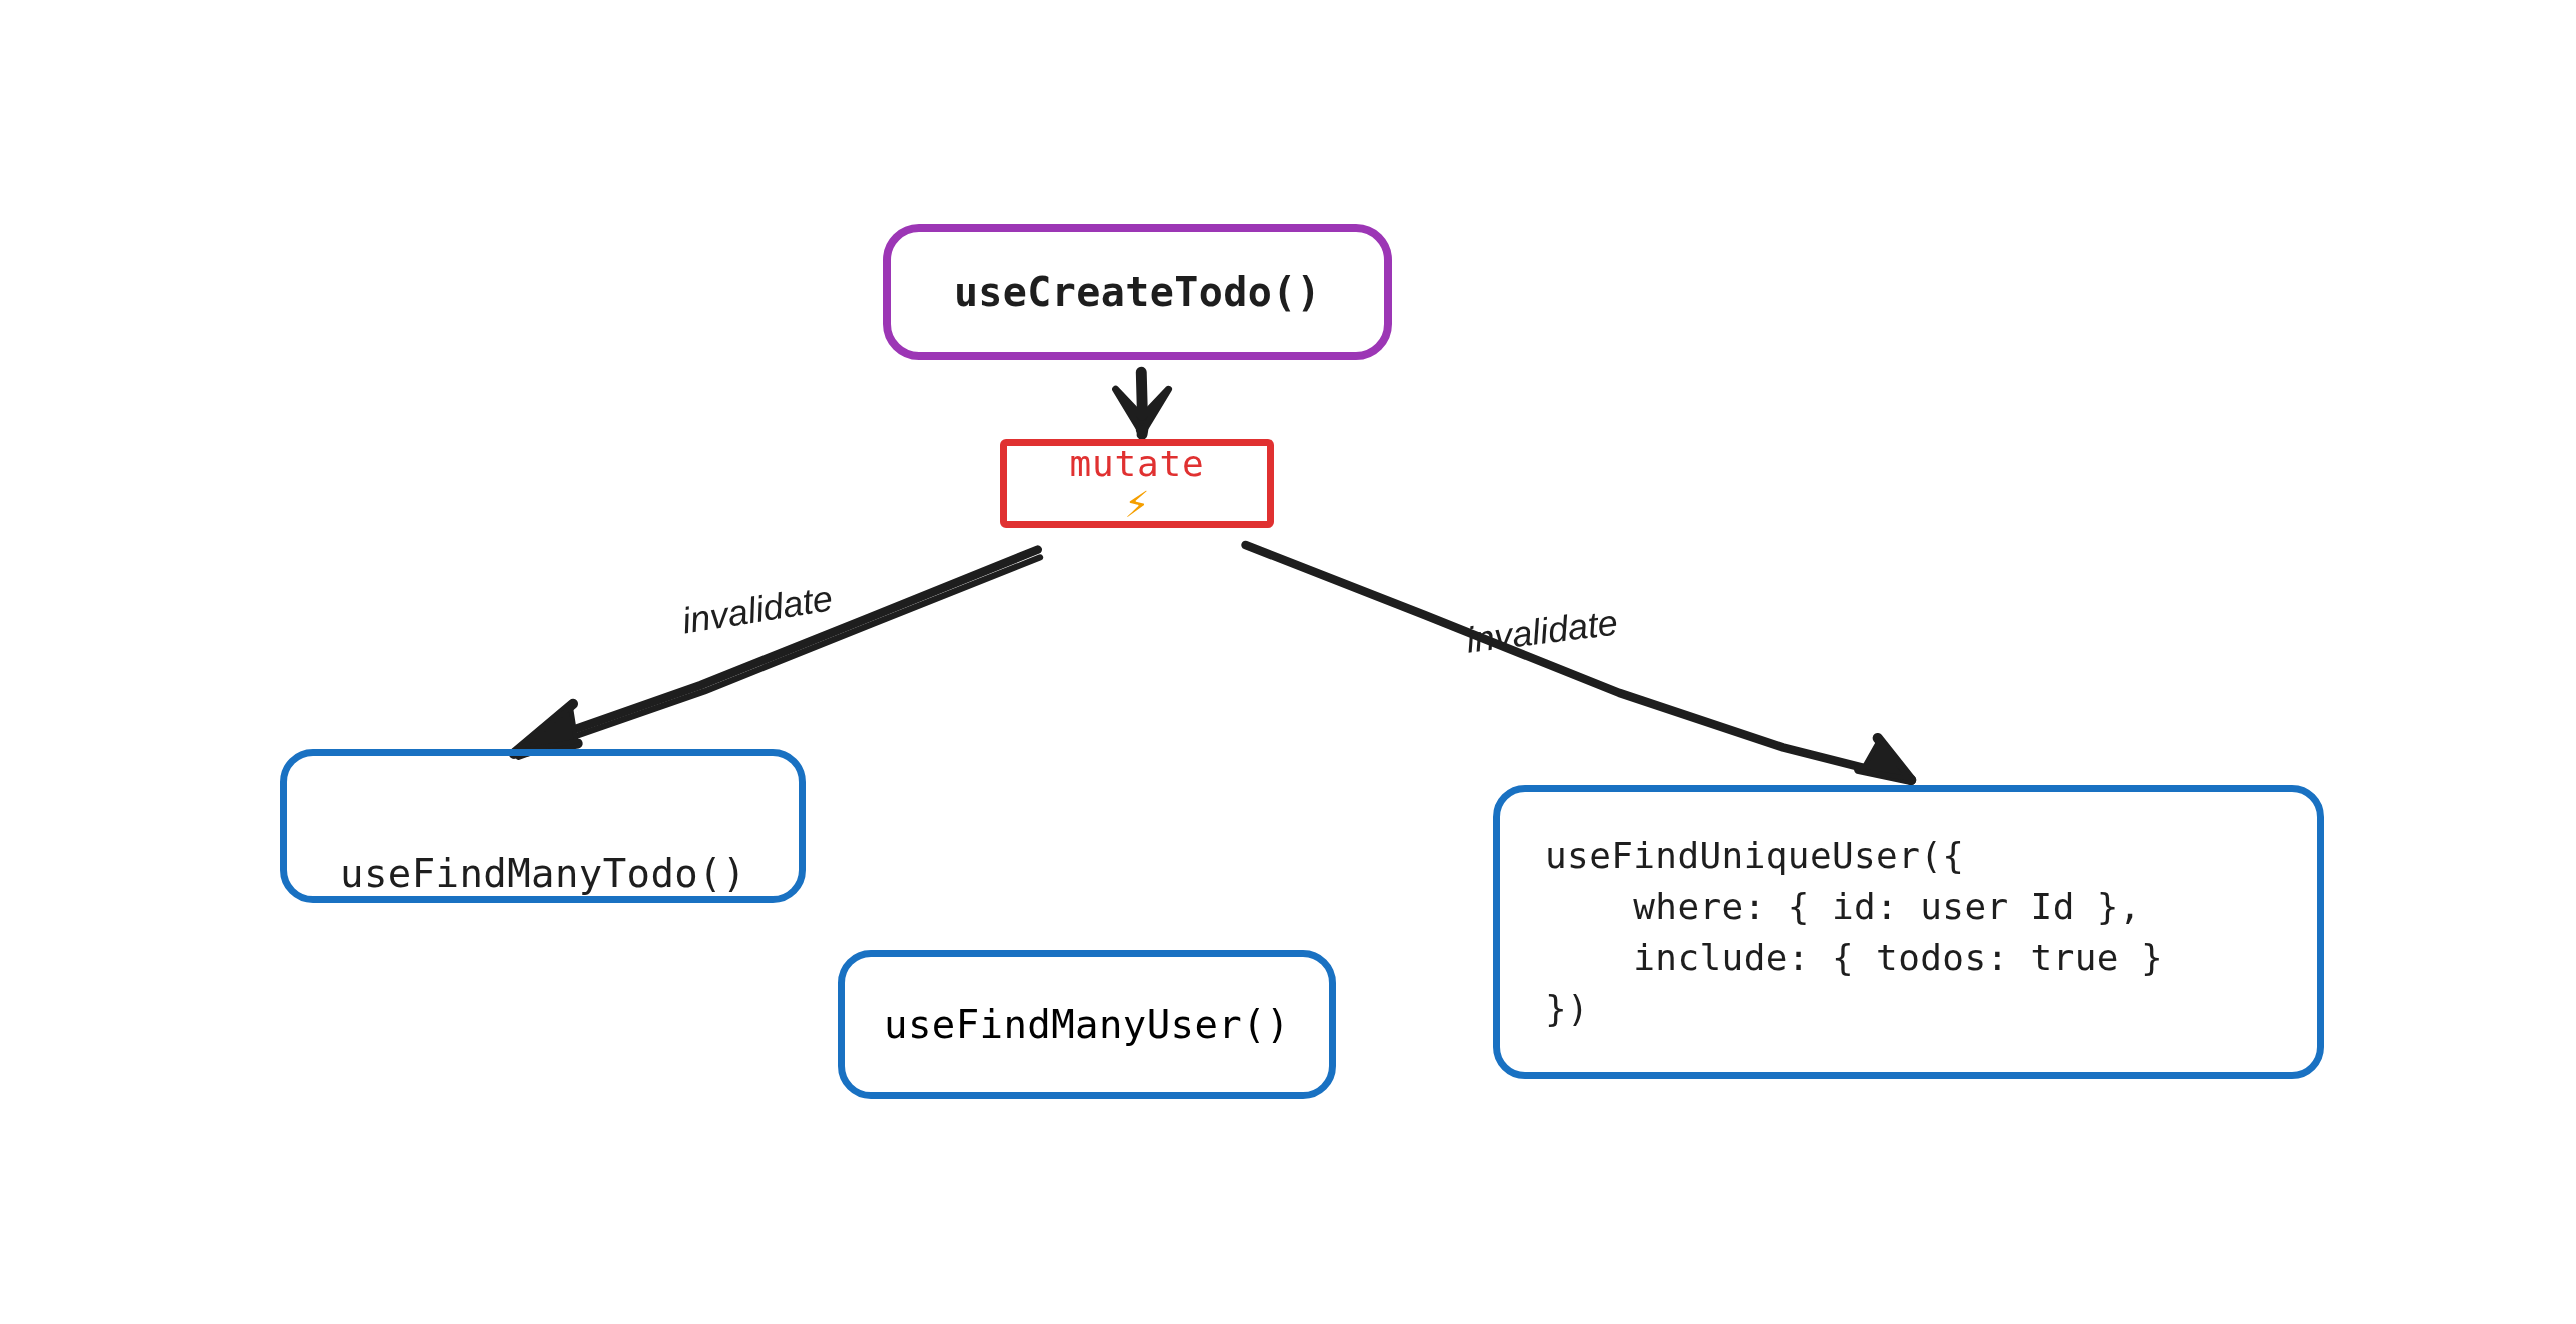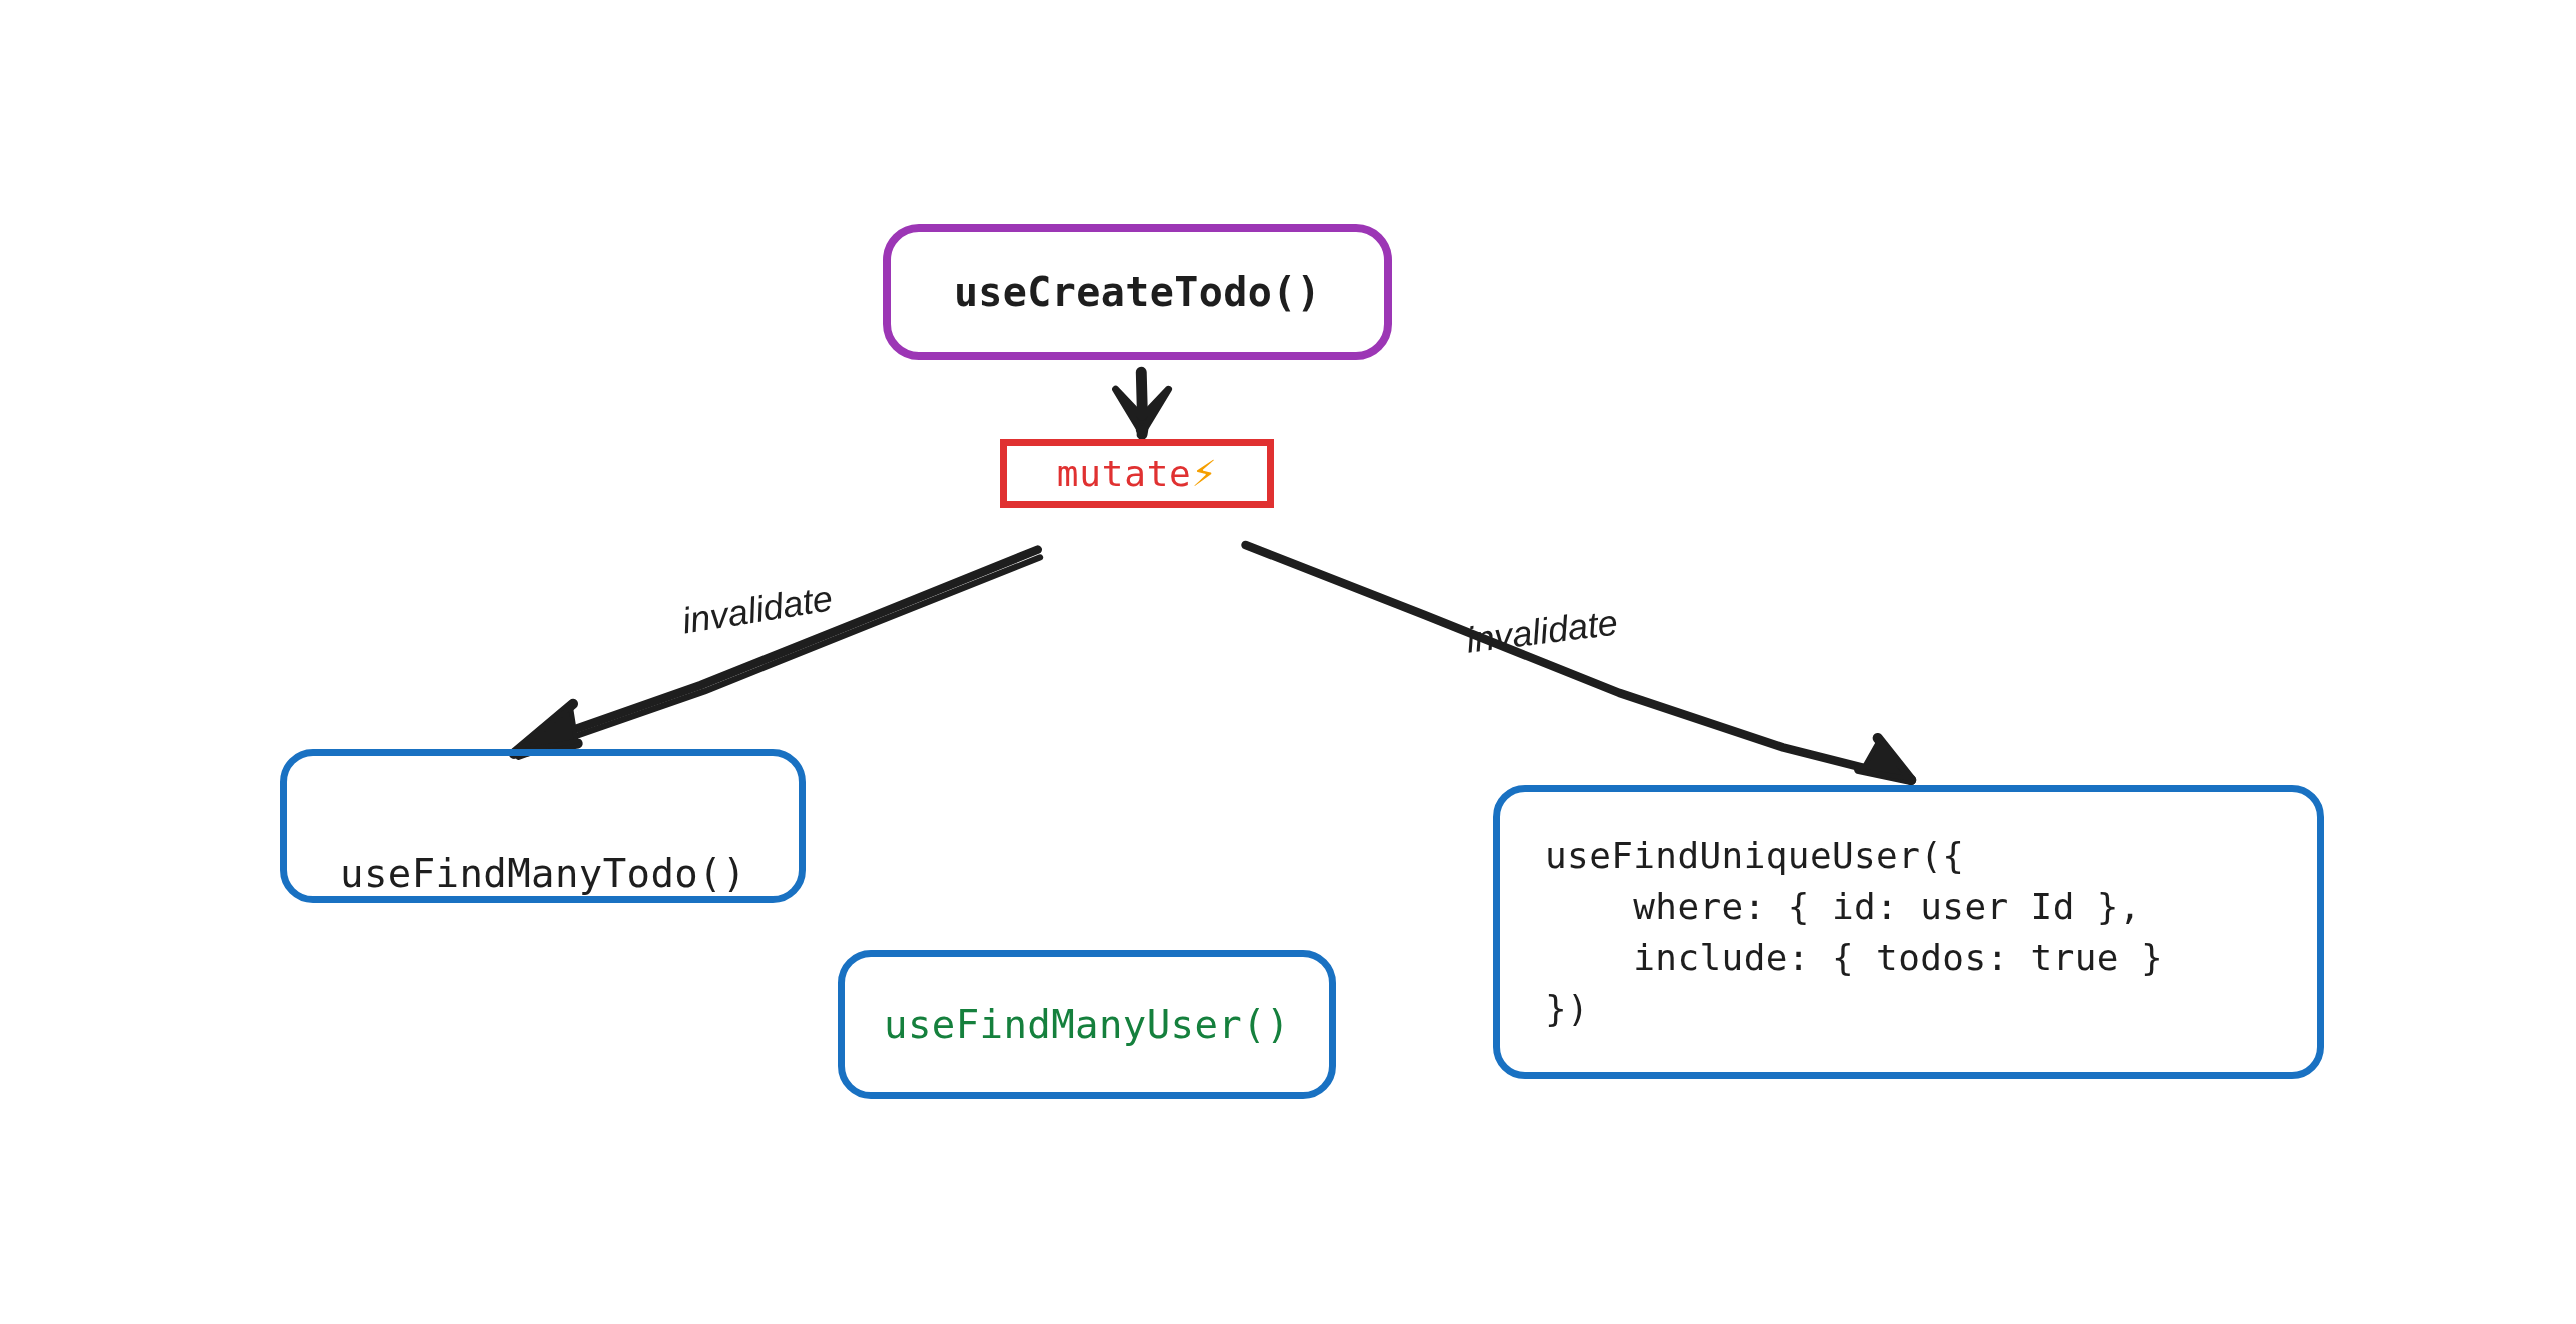--- a/index.html
+++ b/index.html
@@ -54,24 +54,25 @@
   }
   #node-create-todo .node-label {
     font-size: 40px;
     color: #1e1e1e;
   }
   
   #node-mutate {
     left: 1000px;
     top: 439px;
     width: 274px;
-    height: 69px;
+    height: 89px;
     border: 7.8px solid #e03131;
-    border-radius: 0;
-    justify-content: center;
+    border-radius: 6px;
+    justify-content: center;
+    flex-direction: column;
   }
   #node-mutate .node-label {
     font-size: 36px;
     color: #e03131;
     letter-spacing: 0.8px;
   }
   #node-mutate .bolt {
     font-family: "DejaVu Sans", sans-serif;
     font-size: 36px;
     color: #f59f00;
@@ -95,21 +96,21 @@
     left: 838px;
     top: 950px;
     width: 498px;
     height: 149px;
     border: 7.8px solid #1971c2;
     border-radius: 33px;
     justify-content: center;
   }
   #node-find-many-user .node-label {
     font-size: 39px;
-    color: #15803d;
+    color: #000000;
   }
   #node-find-unique-user {
     left: 1493px;
     top: 785px;
     width: 831px;
     height: 294px;
     border: 7.8px solid #1971c2;
     border-radius: 32px;
     justify-content: flex-start;
     padding-left: 45px;

